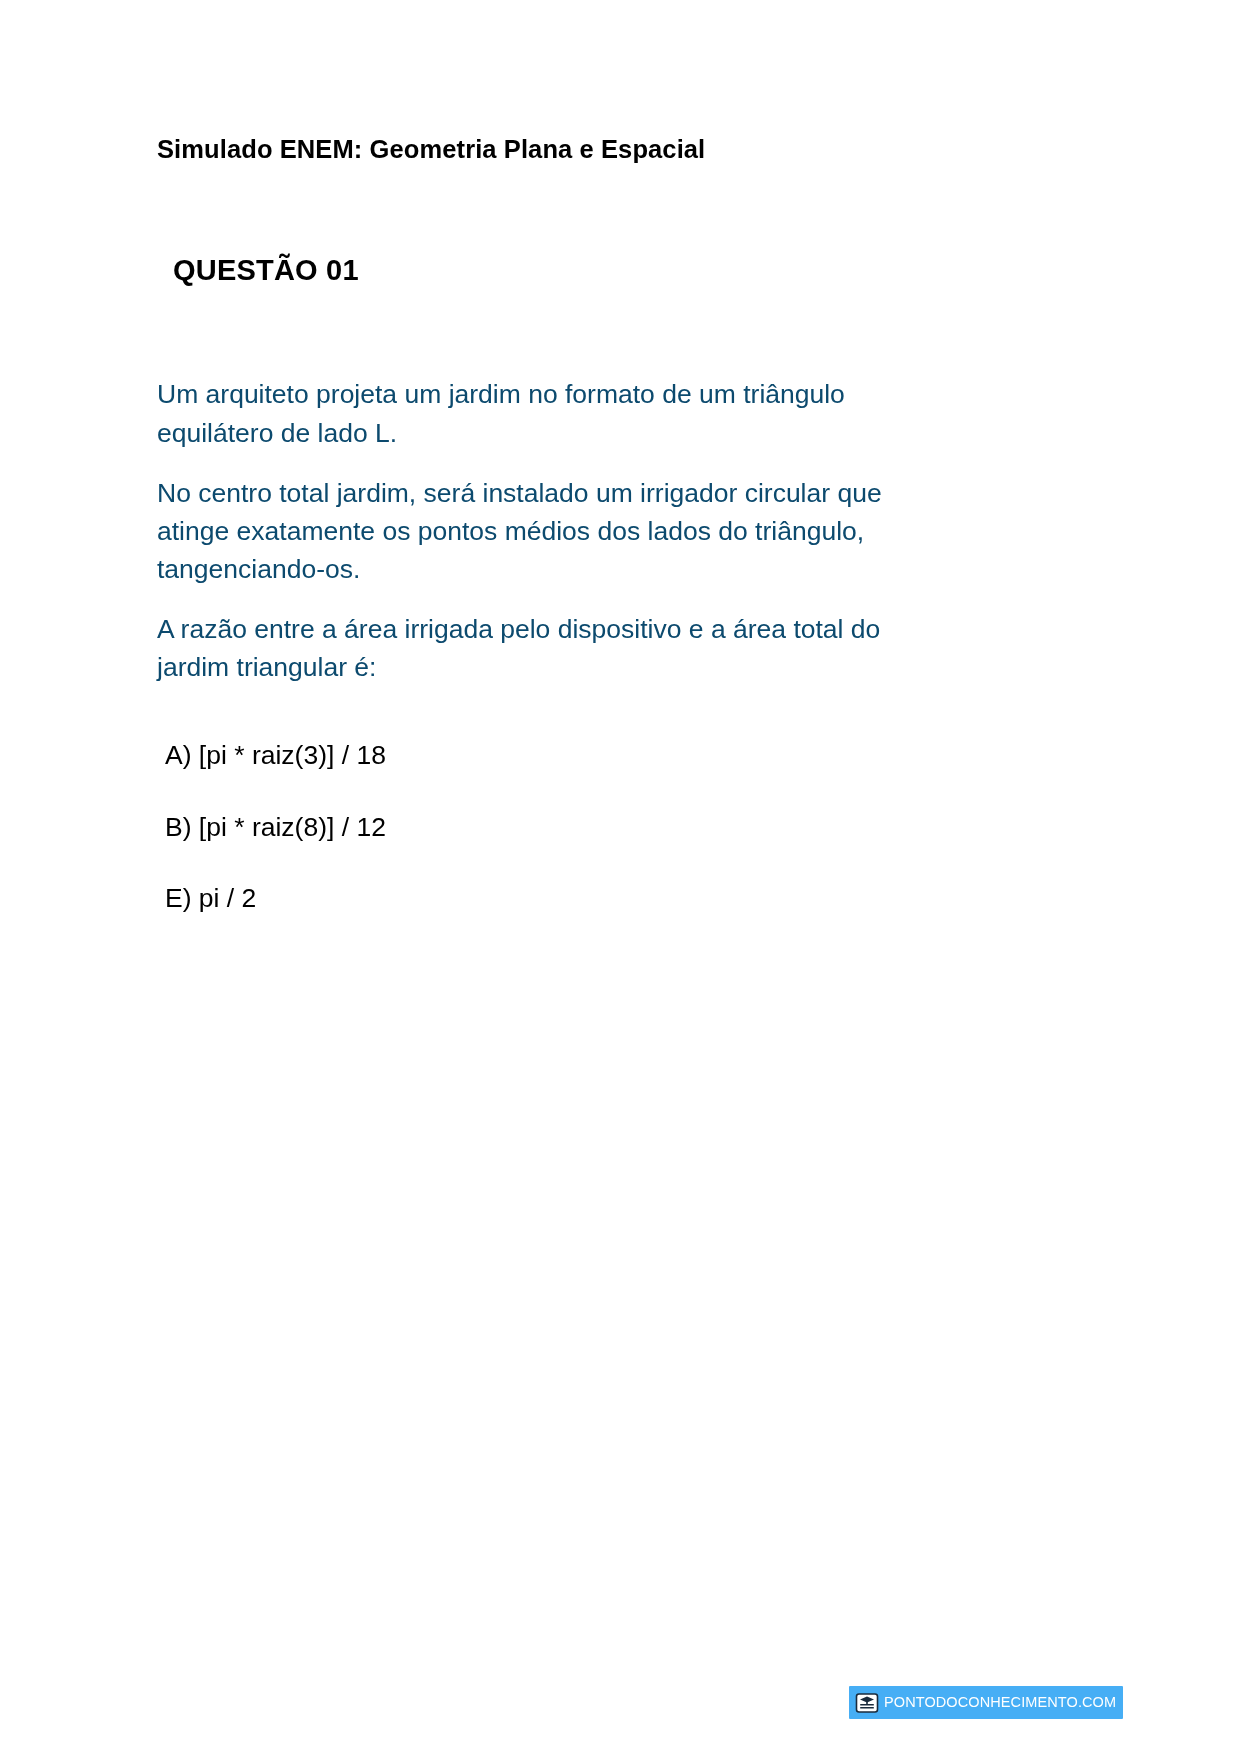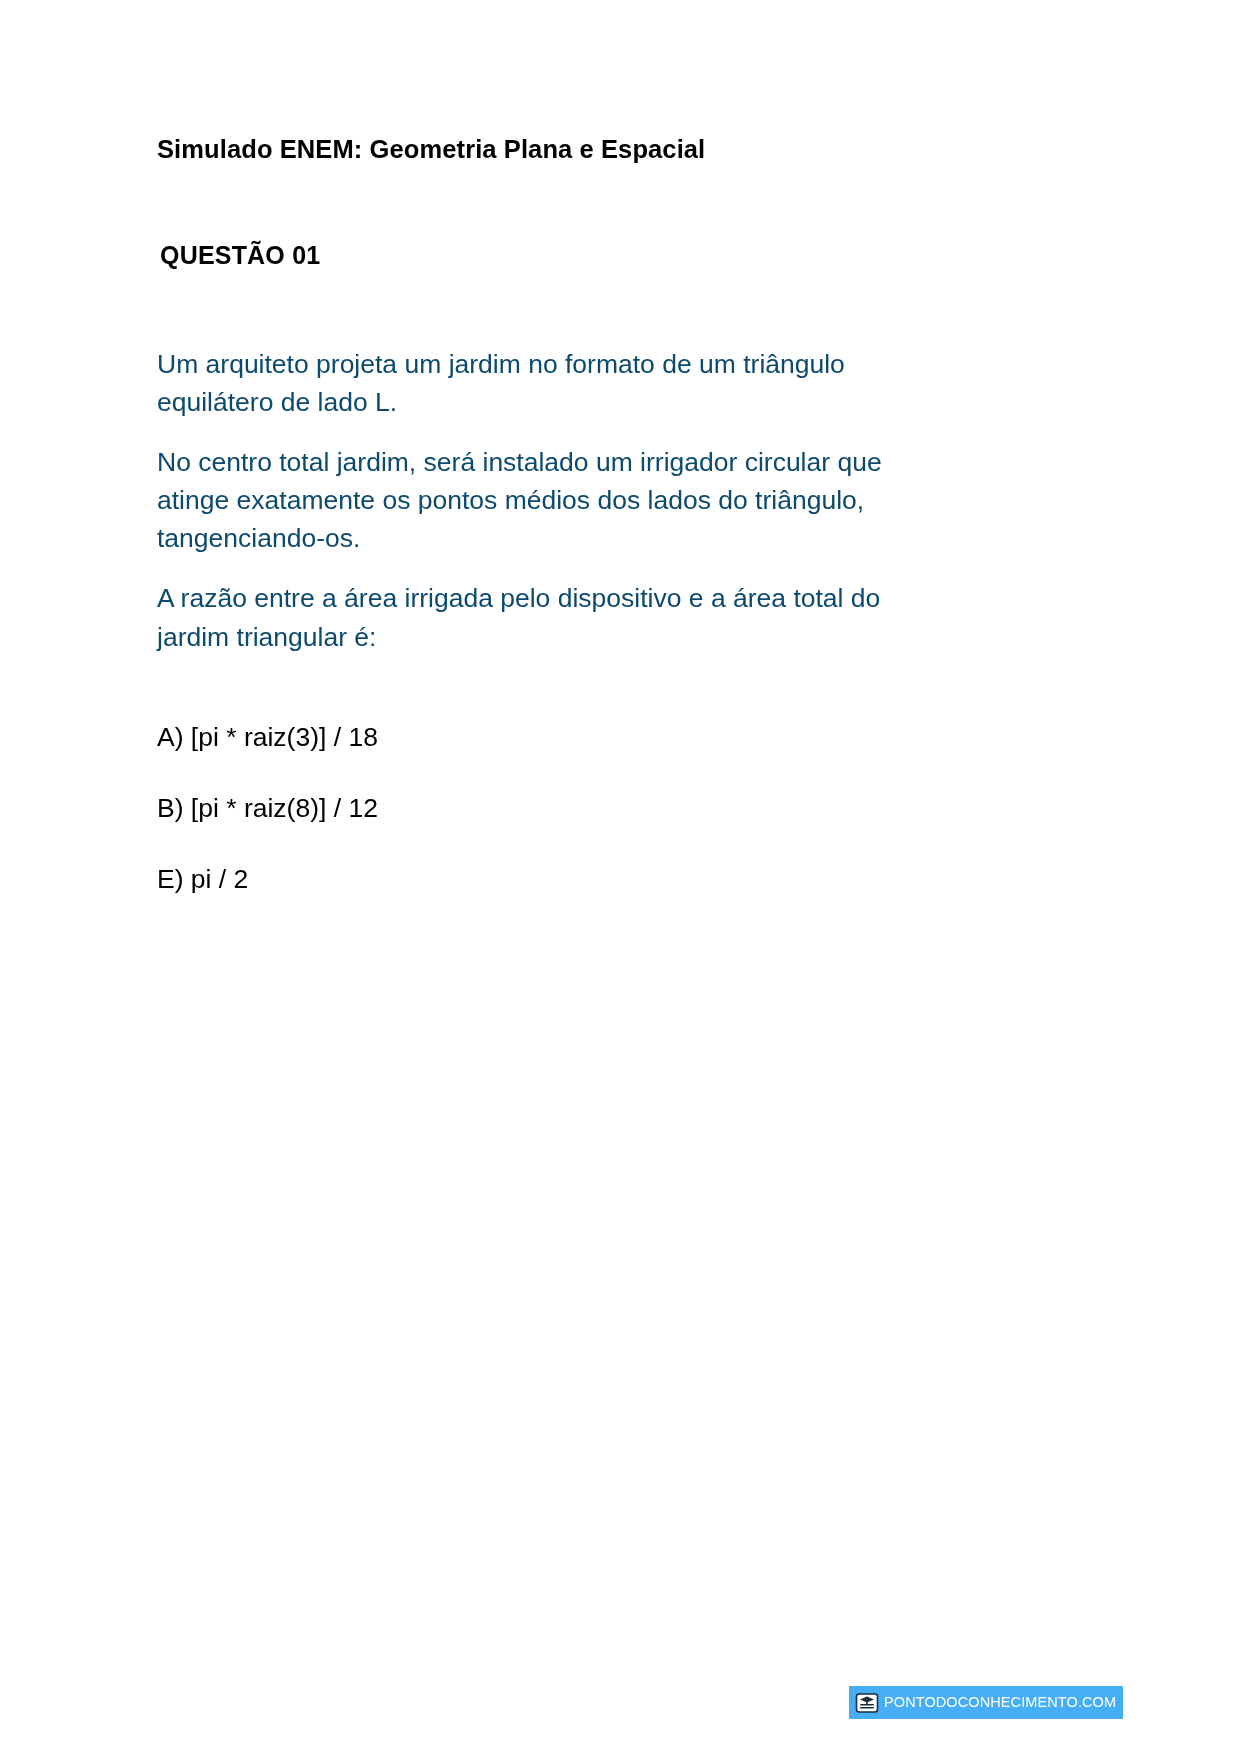--- a/index.html
+++ b/index.html
@@ -31,45 +31,46 @@
     font-size: 25.5px;
     font-weight: bold;
     letter-spacing: 0.1px;
     line-height: 1.2;
     margin: 0;
     padding-top: 134px;
     color: #000;
   }
 
   .question-heading {
-    font-size: 25px;
+    font-size: 29px;
     font-weight: bold;
     letter-spacing: 0.2px;
     line-height: 1.2;
-    margin: 3px;
+    margin: 16px;
     padding-top: 72px;
     color: #000;
   }
 
   .body-block {
     padding-top: 72px;
   }
 
   .para {
     font-size: 26.5px;
     font-weight: normal;
     line-height: 1.44;
     margin: 0 0 22px 0;
     color: #0c4a6e;
     max-width: 800px;
   }
-  .para:last-child { margin-bottom: 12px; }
+  .para:last-child { margin-bottom: 0; }
 
   .options {
     padding-top: 50px;
+    margin-left: 8px;
   }
   .option {
     font-size: 26.5px;
     font-weight: normal;
     line-height: 1.44;
     margin: 0 0 33px 0;
     color: #000;
     white-space: pre;
   }
   .option:last-child { margin-bottom: 0; }

